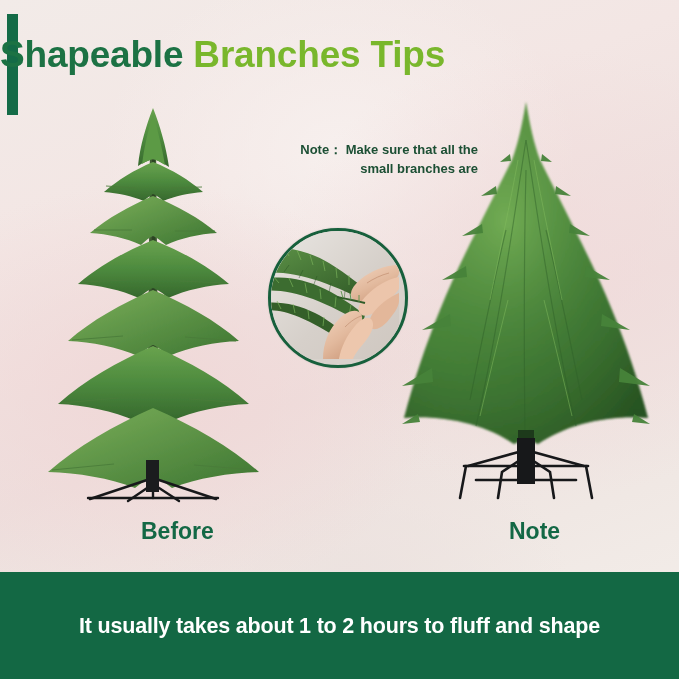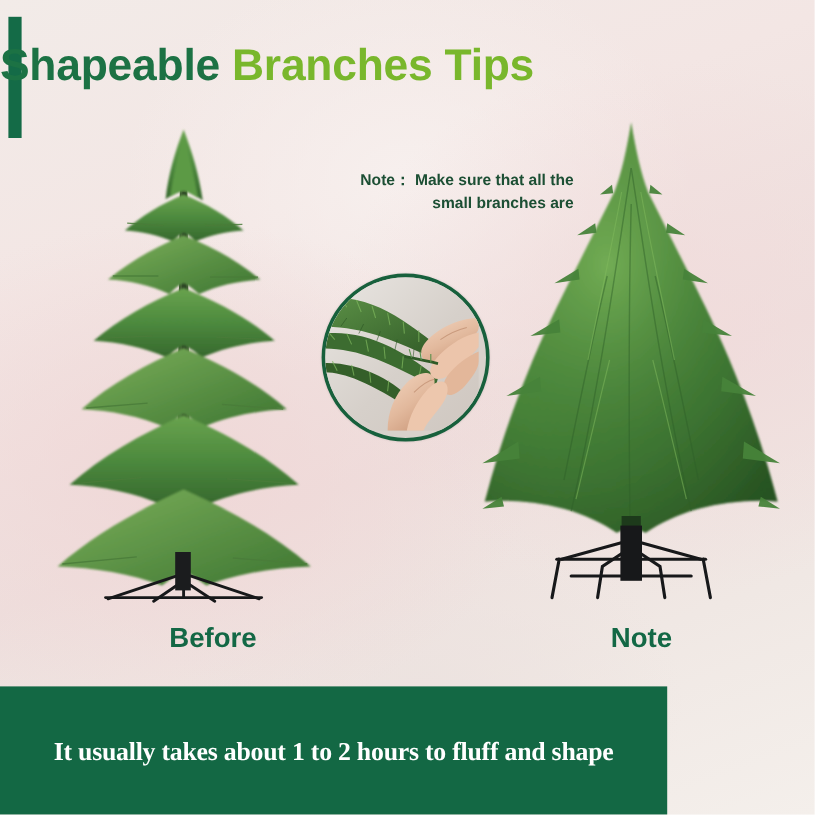--- a/index.html
+++ b/index.html
@@ -101,28 +101,27 @@
     white-space: nowrap;
   }
   .label-before { left: 105px; top: 518px; margin-left: 36px; }
   .label-after  { left: 509px; top: 518px; }
 
   
   .banner {
     position: absolute;
     left: 0;
     top: 572px;
-    width: 556px;
+    width: 679px;
     height: 107px;
     background: #136844;
     display: flex;
     align-items: center;
     justify-content: center;
     z-index: 8;
-    font-family: Liberation Serif, serif;
   }
   .banner-text {
     color: #ffffff;
     font-size: 21.5px;
     font-weight: bold;
     line-height: 32px;
     text-align: center;
     width: 640px;
     letter-spacing: -0.2px;
   }

